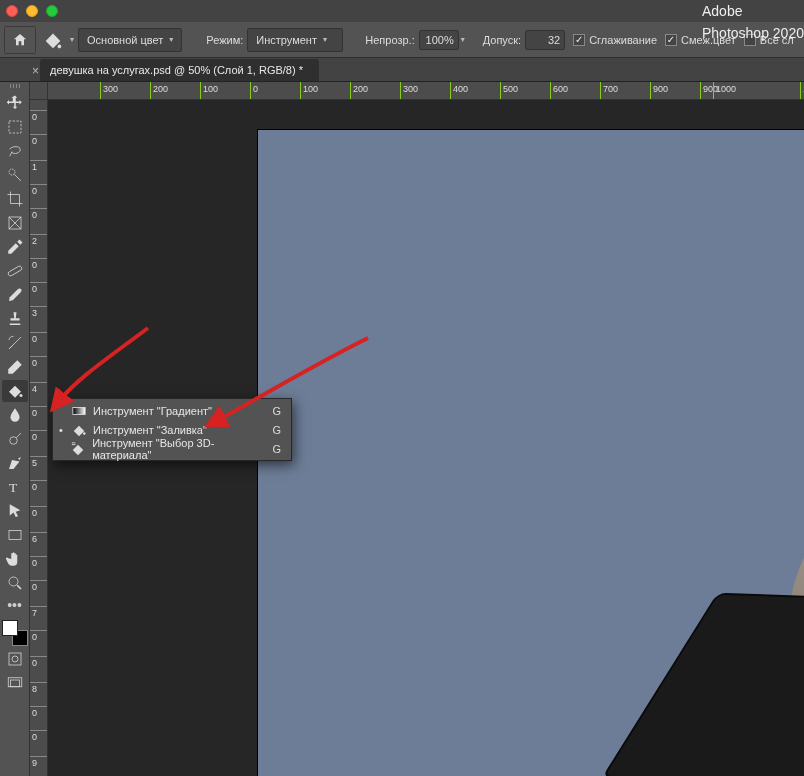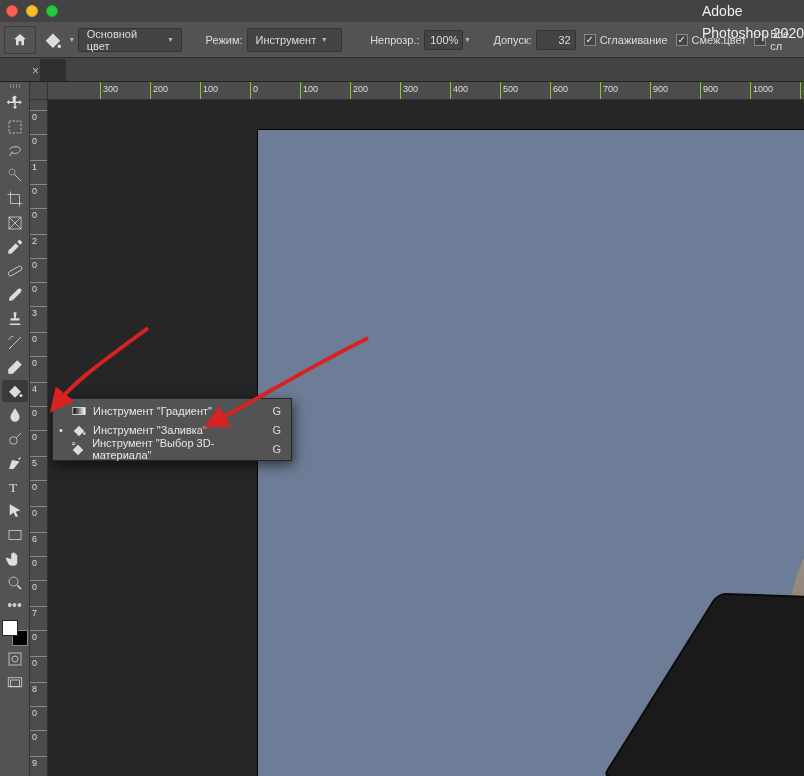--- a/index.html
+++ b/index.html
@@ -13,21 +13,21 @@
   .dot.min { background:#ffbd2e; border:1px solid #dea123; }
   .dot.max { background:#27c93f; border:1px solid #1aab29; }
   .titlebar-title { position:absolute; left:50%; top:0; margin-left:300px; color:#eee; font-size:14px; line-height:22px; font-weight:400; }
 
   
   .optionbar { height:36px; background:#535353; display:flex; align-items:center; padding-left:4px; font-size:11px; border-bottom:1px solid #2e2e2e; }
   .optionbar .home { width:32px; height:28px; display:flex; align-items:center; justify-content:center; border:1px solid #3a3a3a; border-radius:2px; margin-right:6px; color:#ddd; }
   .optionbar .tool-ico { width:32px; height:28px; display:flex; align-items:center; justify-content:center; margin-right:4px; }
   .optionbar .dd { height:24px; display:flex; align-items:center; padding:0 8px; background:#444; border:1px solid #333; border-radius:2px; margin-right:4px; }
   .optionbar .chev { margin-left:6px; font-size:8px; color:#bbb; }
-  .optionbar .lbl { margin-left:24px; margin-right:4px; color:#ddd; }
+  .optionbar .lbl { margin-left:18px; margin-right:4px; color:#ddd; }
   .optionbar .numbox { width:40px; height:20px; background:#444; border:1px solid #333; display:flex; align-items:center; justify-content:flex-end; padding:0 4px; border-radius:2px; }
   .optionbar .chk { display:flex; align-items:center; margin-left:8px; }
   .optionbar .chk .box { width:12px; height:12px; border:1px solid #888; background:#444; margin-right:4px; display:flex; align-items:center; justify-content:center; }
   .optionbar .chk .box.on::after { content:"✓"; font-size:10px; color:#eee; line-height:1; }
 
   
   .tabrow { height:24px; background:#434343; display:flex; align-items:flex-end; padding-left:40px; border-bottom:1px solid #222; }
   .doctab { height:22px; background:#2f2f2f; color:#e8e8e8; font-size:11px; display:flex; align-items:center; padding:0 16px 0 10px; border-top-left-radius:3px; border-top-right-radius:3px; position:relative; }
   .doctab .x { position:absolute; left:-8px; top:5px; font-size:12px; color:#bbb; }
 
@@ -131,20 +131,21 @@
   </div>
   <div class="chk">
     <span class="box"></span>
     <span>Все сл</span>
   </div>
 </div>
 
 <div class="tabrow">
   <div class="doctab">
     <span class="x">×</span>
+    <span>девушка на услугах.psd @ 50% (Слой 1, RGB/8) *</span>
   </div>
 </div>
 
 <div class="work">
 
   <div class="toolbar">
     <div class="grip">
         <span></span>
         <span></span>
         <span></span>
@@ -314,21 +315,21 @@
         </div>
         <div class="tick" style="left: 552px;">
           <span>700</span>
         </div>
         <div class="tick" style="left: 602px;">
           <span>900</span>
         </div>
         <div class="tick" style="left: 652px;">
           <span>900</span>
         </div>
-        <div class="tick" style="left: 702px;">
+        <div class="tick" style="left: 665px;">
           <span>1000</span>
         </div>
         <div class="tick" style="left: 752px;">
           <span>1100</span>
         </div>
       </div>
     <div class="body">
       <div class="vruler" id="vruler">
           <div class="tick" style="top: 10px;">
             <span>0</span>

